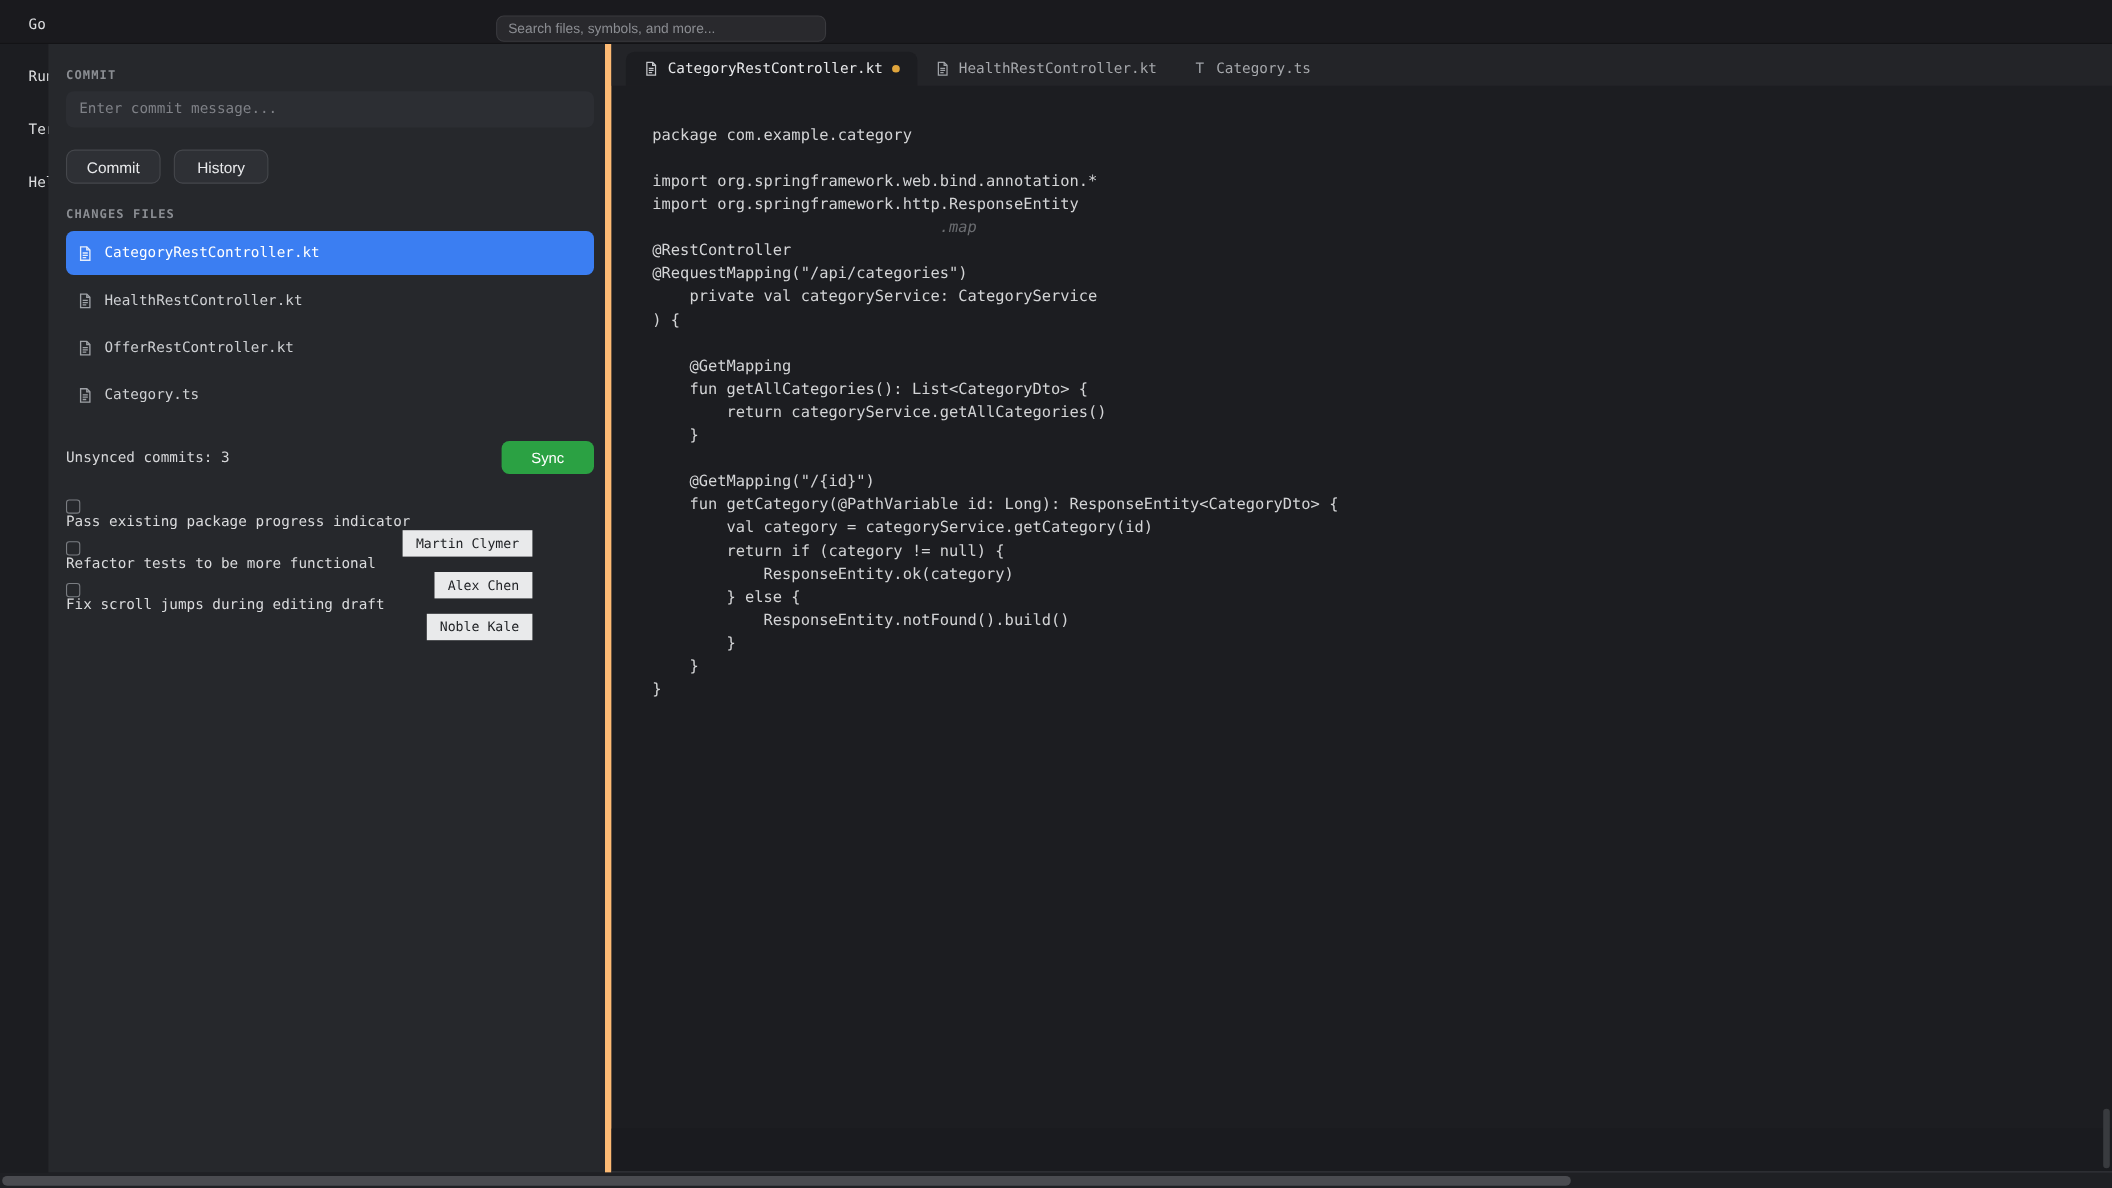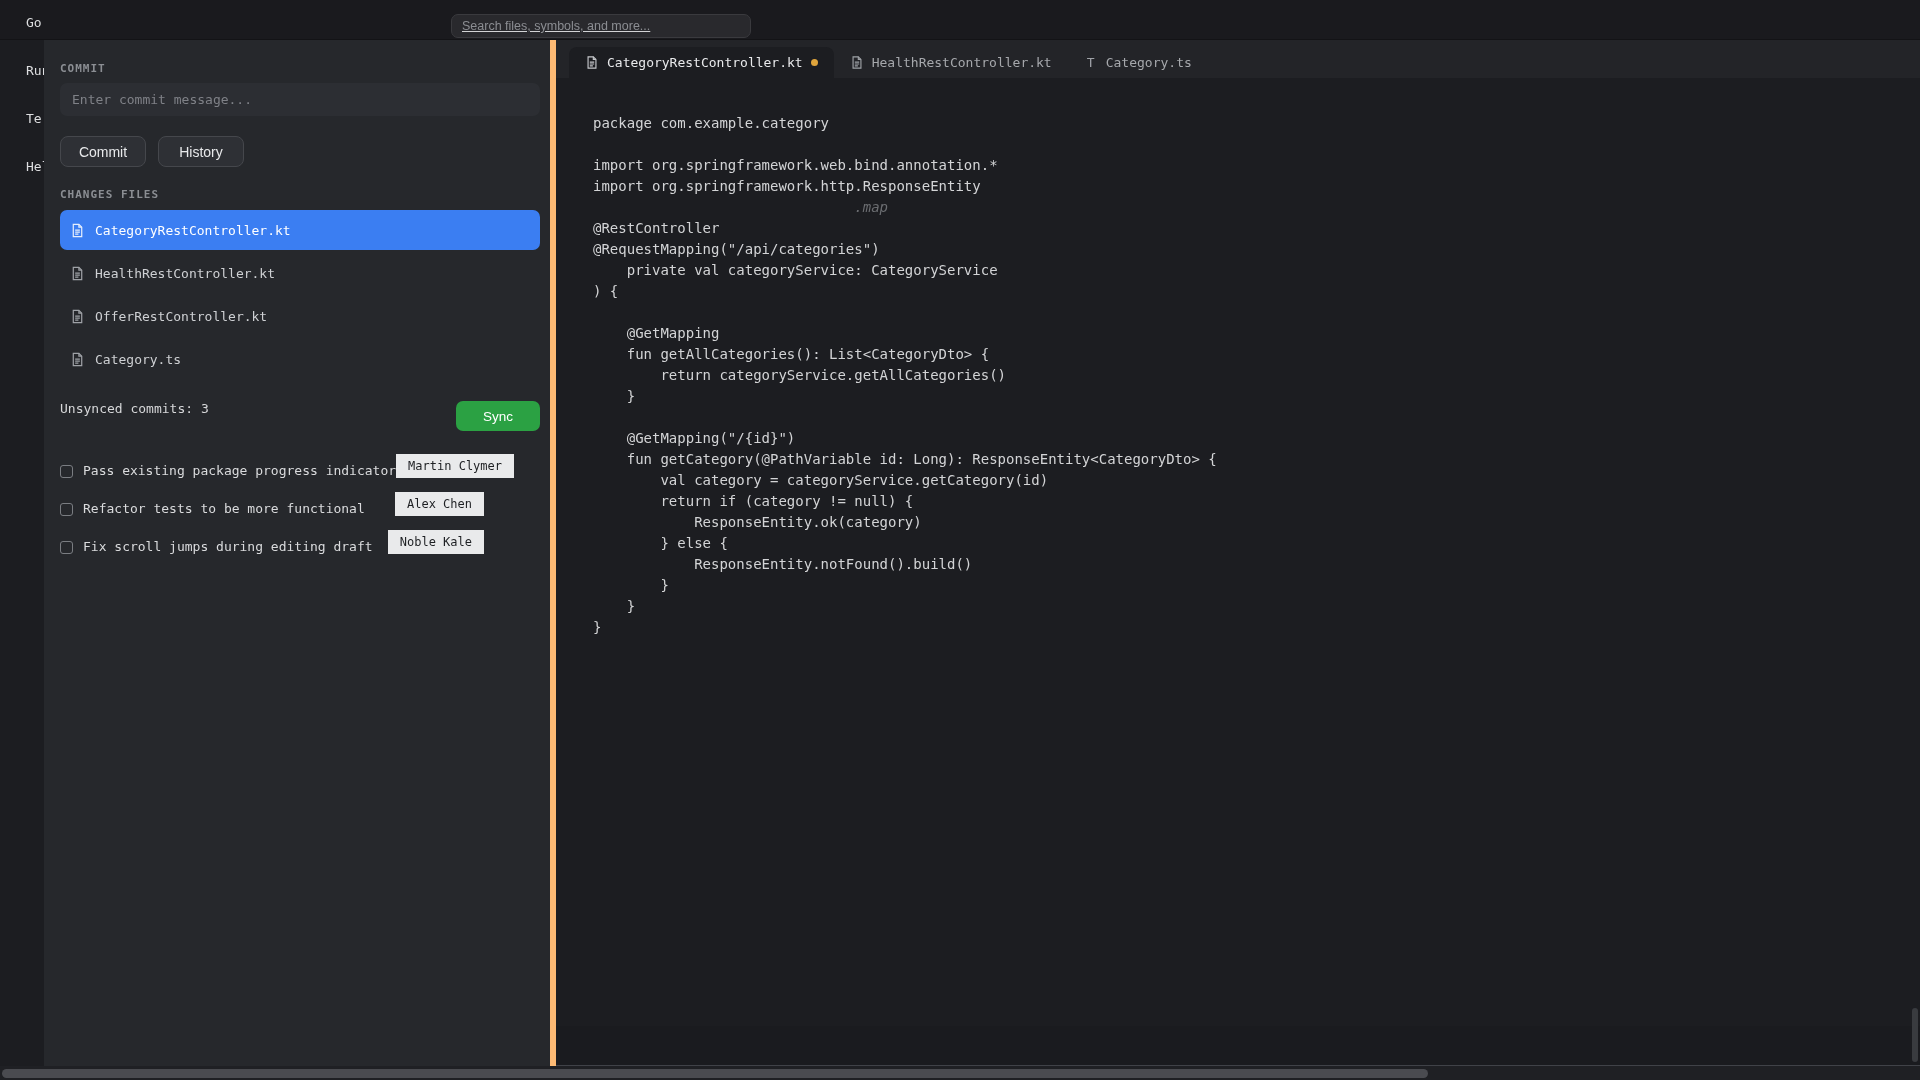--- a/index.html
+++ b/index.html
@@ -7,21 +7,21 @@
   body { background: #1c1d21; font-family: "DejaVu Sans Mono", monospace; position: relative; }
 
   
   .menubar { position: absolute; top: 0; left: 0; width: 1920px; height: 40px;
     background: #1a1a1e; border-bottom: 1px solid #131316; display: flex; align-items: center; }
   .menu-items { display: flex; gap: 33px; padding-left: 26px; padding-top: 6px; flex-direction: column; }
   .menu-item { font: 13px "DejaVu Sans Mono", monospace; color: #dedfe1; cursor: default; }
   .search-box { position: absolute; left: 451px; top: 14px; width: 300px; height: 24px;
     background: #29292d; border: 1px solid #3a3a3e; border-radius: 7px; display: flex; align-items: center; }
   .search-box input { flex: 1; height: 100%; background: transparent; border: none; outline: none;
-    padding: 0 10px; font: 12.5px "Liberation Sans", sans-serif; color: #d2d3d5; text-decoration: underline; }
+    padding: 0 10px; font: 12.5px "Liberation Sans", sans-serif; color: #d2d3d5; }
   .search-box input::placeholder { color: #8b8d92; }
 
   
   .main { position: absolute; top: 40px; left: 0; width: 1920px; height: 1026px; display: flex; }
 
   
   .sidebar { width: 512px; height: 100%; background: #26282c; border-right: 6px solid #fdba74;
     padding: 22px 16px 0 16px; flex: none; margin-left: 44px; }
   .section-title { font: bold 11px "DejaVu Sans Mono", monospace; letter-spacing: 1px; color: #8b8e93; }
   .commit-input { margin-top: 8px; width: 480px; height: 33px; background: #2c2e33; border: none;
@@ -30,26 +30,26 @@
   .btn-row { margin-top: 20px; display: flex; gap: 12px; }
   .btn { min-width: 86px; height: 31px; background: #2e3035; border: 1px solid #45474c; border-radius: 8px;
     color: #e8e9eb; font: 14px "Liberation Sans", sans-serif; cursor: pointer; }
   .changes-title { margin-top: 21px; }
   .file-list { margin-top: 9px; }
   .file-row { width: 480px; height: 40px; margin-bottom: 3px; border-radius: 7px; display: flex;
     align-items: center; padding-left: 10px; gap: 10px; color: #ced0d3; font-size: 13px; cursor: pointer; }
   .file-row .ficon { width: 15px; height: 15px; color: #9fa2a7; flex: none; display: flex; }
   .file-row.selected { background: var(--accent-blue); color: #ffffff; }
   .file-row.selected .ficon { color: #e6eefc; }
-  .sync-row { margin-top: 22px; width: 480px; display: flex; align-items: flex-start; justify-content: space-between; }
+  .sync-row { margin-top: 22px; width: 480px; display: flex; align-items: center; justify-content: space-between; }
   .sync-status { font-size: 13px; color: #d6d7d9; }
   .sync-btn { width: 84px; height: 30px; background: var(--sync-green); border: none; border-radius: 7px;
     color: #ffffff; font: 13.5px "Liberation Sans", sans-serif; cursor: pointer; }
   .task-list { margin-top: 23px; }
-  .task-row { width: 424px; height: 24px; margin-bottom: 14px; display: flex; align-items: flex-end; }
+  .task-row { width: 424px; height: 24px; margin-bottom: 14px; display: flex; align-items: flex-start; flex-direction: column; }
   .task-check { width: 13px; height: 13px; border: 1.5px solid #7a7d82; border-radius: 3px;
     background: transparent; margin-right: 10px; flex: none; cursor: pointer; }
   .task-label { font-size: 13px; color: #dadbdd; white-space: nowrap; }
   .task-pill { margin-left: auto; height: 24px; line-height: 24px; padding: 0 12px; border-radius: 0;
     background: var(--pill-bg); color: var(--pill-text); font-size: 12px; white-space: nowrap; }
 
   
   .editor { flex: 1; height: 100%; display: flex; flex-direction: column; background: #1c1d21; }
   .tabbar { height: 38px; background: #232428; display: flex; align-items: flex-end; padding-left: 13px; flex: none; }
   .tab { height: 31px; display: flex; align-items: center; gap: 8px; padding: 0 16px;

